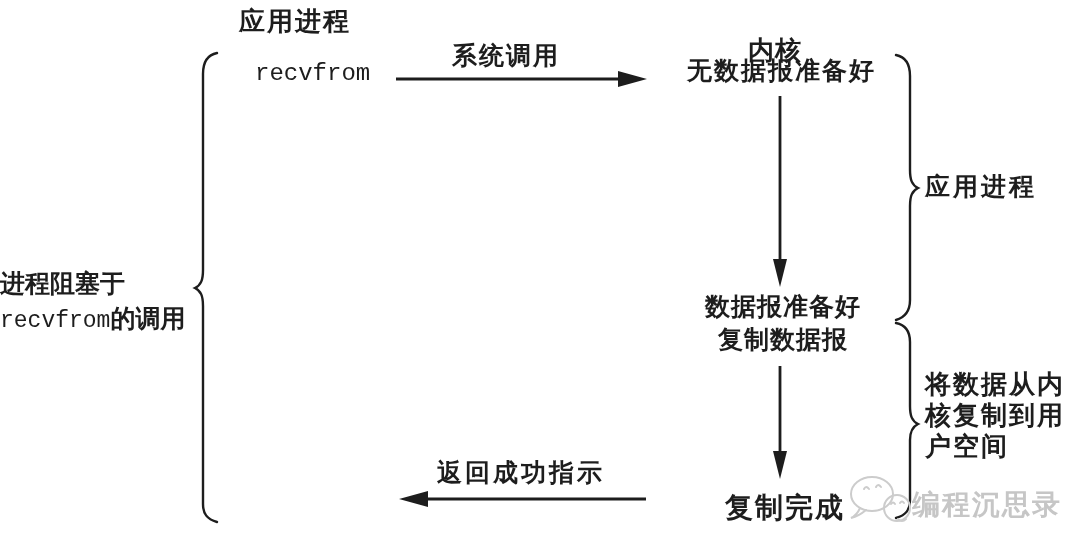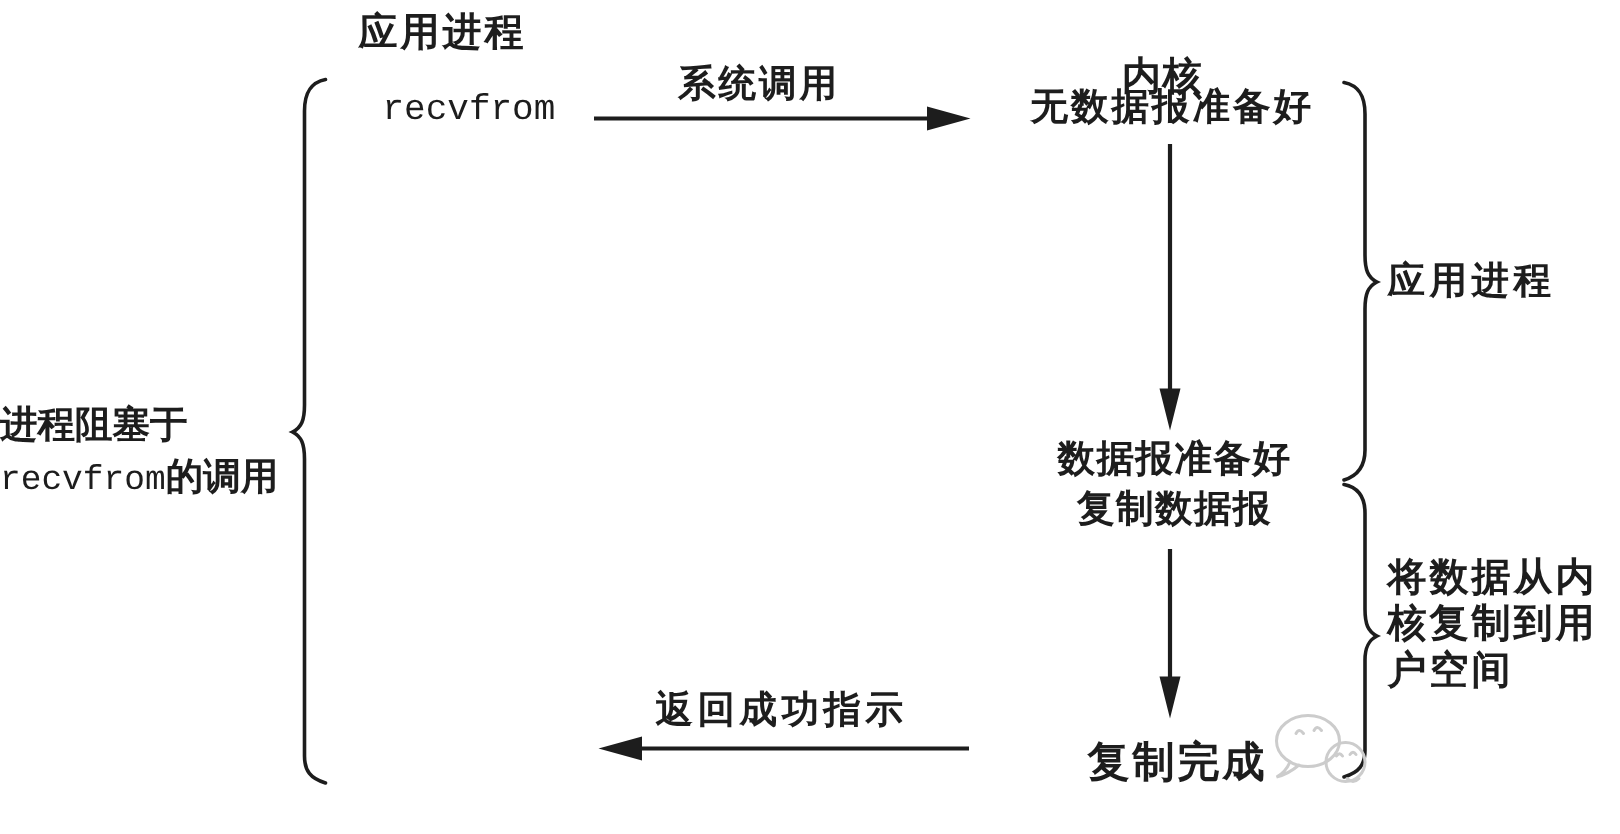--- a/index.html
+++ b/index.html
@@ -107,14 +107,15 @@
     <span class="mono code">recvfrom</span><span>的调用</span>
   </div>
 
   <div class="txt t-wait">应用进程</div>
   <div class="txt t-copy">
     <span>将数据从内</span><br>
     <span>核复制到用</span><br>
     <span>户空间</span>
   </div>
 
+  <div class="txt t-watermark">编程沉思录</div>
 
 </div>
 
 </body></html>

